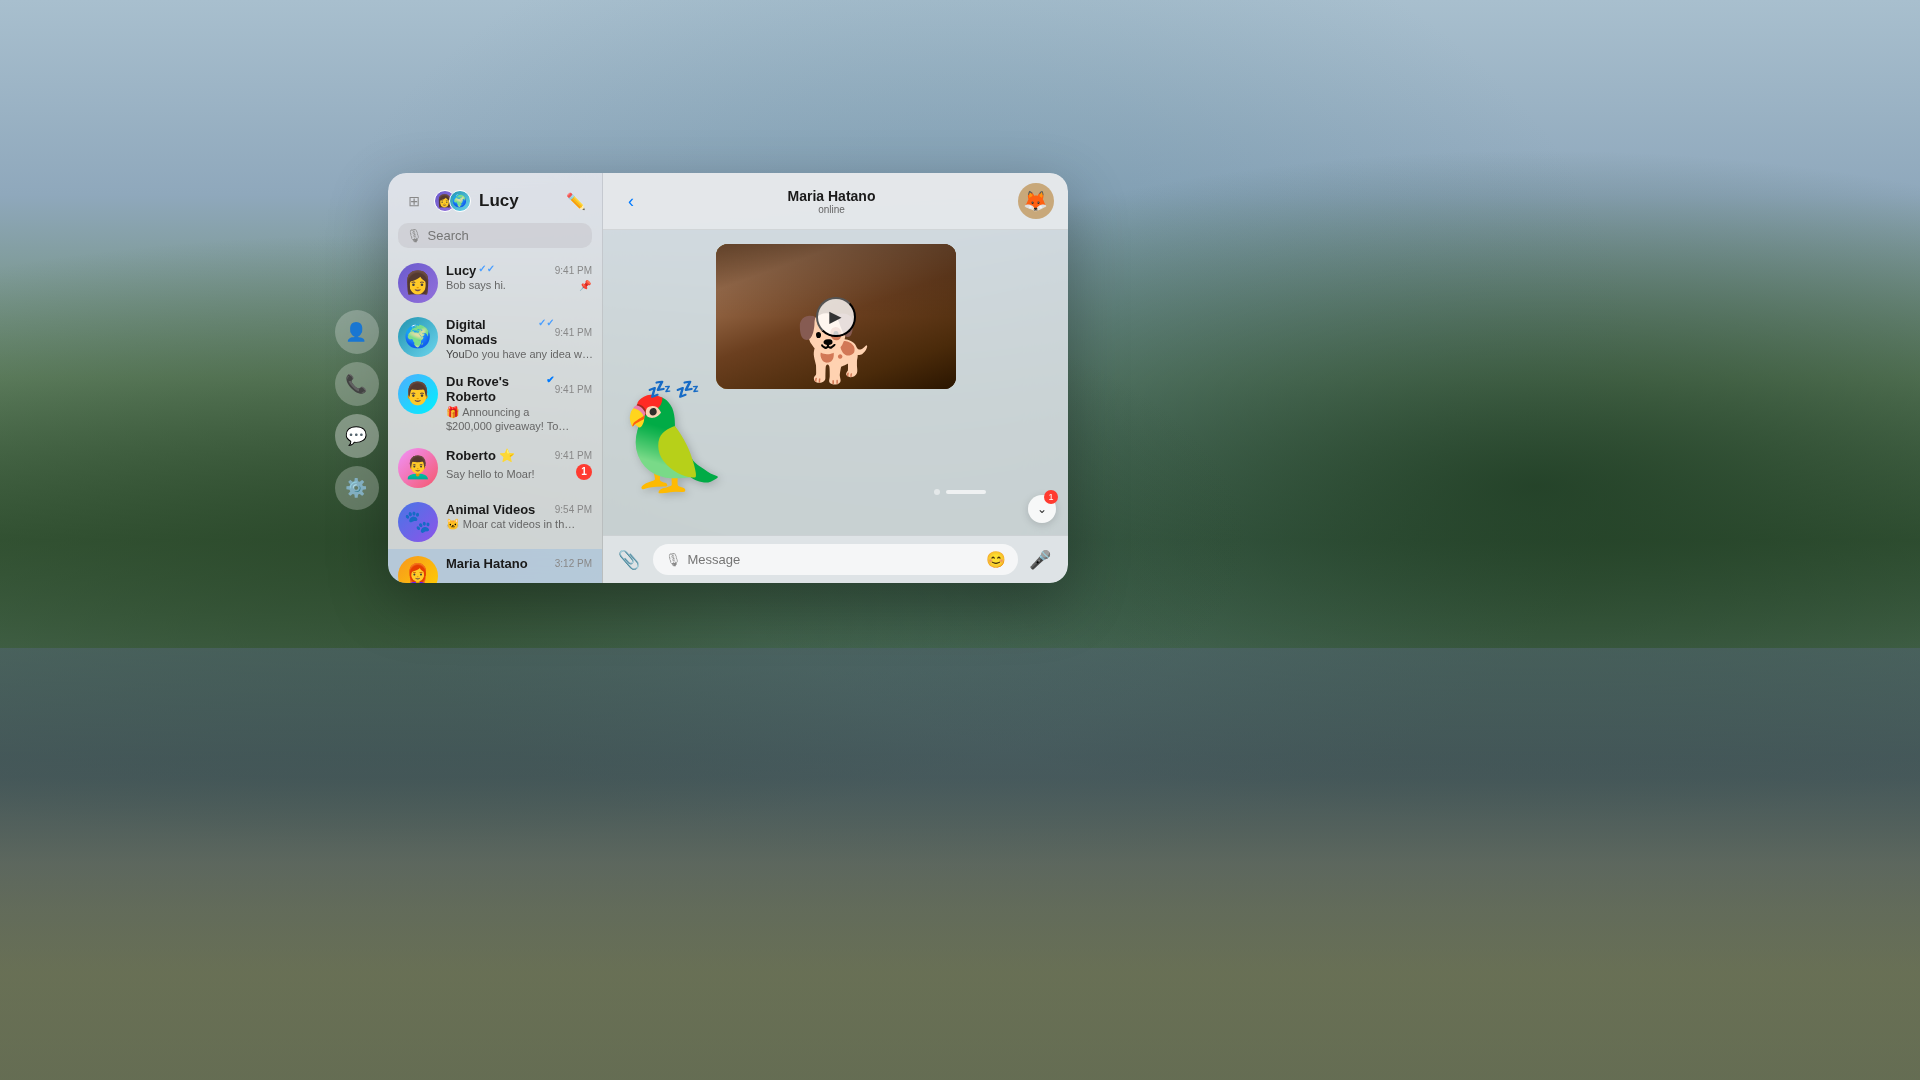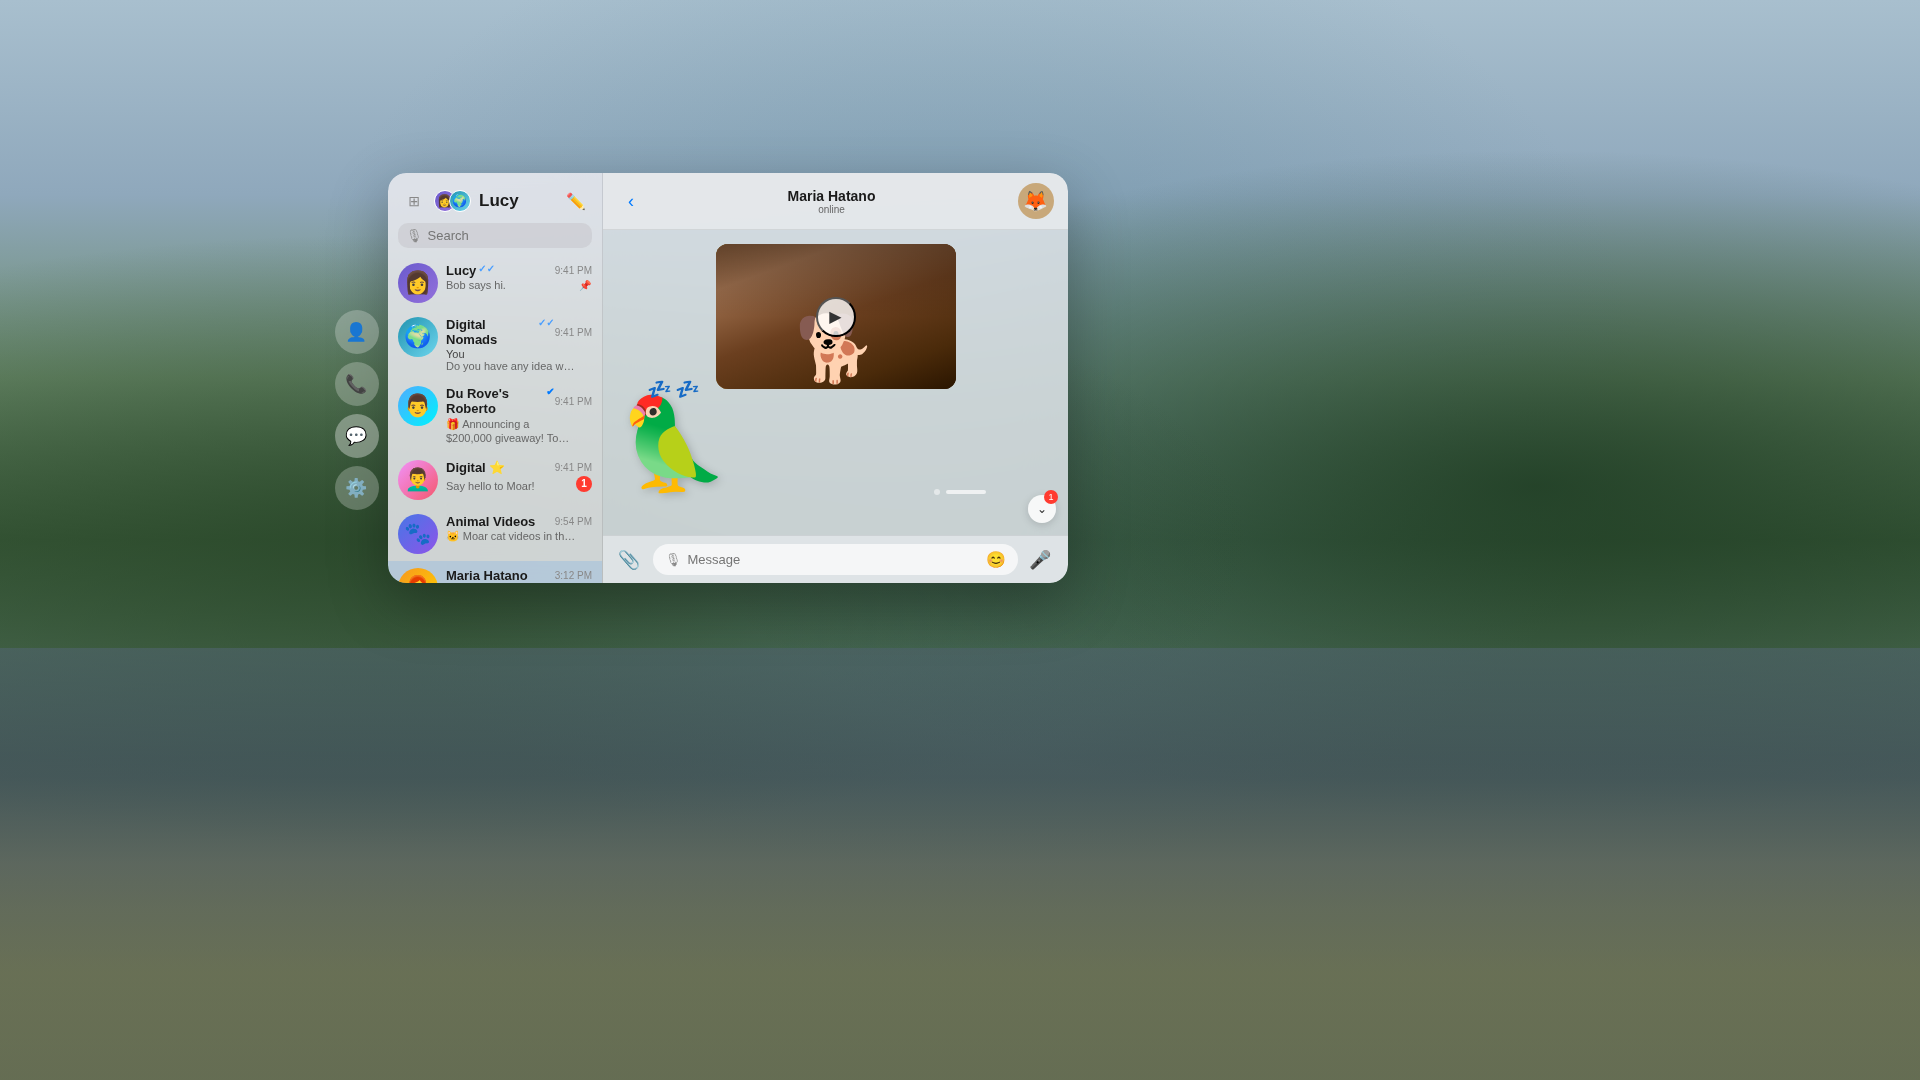--- a/index.html
+++ b/index.html
@@ -655,21 +655,21 @@
         </div>
         <div class="chat-info">
           <div class="chat-name-row">
             <span class="chat-name">
               <span>Digital Nomads</span>
               <span class="double-check">✓✓</span>
             </span>
             <span class="chat-time">9:41 PM</span>
           </div>
           <div class="chat-preview-row">
-            <div style="display:flex;flex-direction:column;">
+            <div style="display:flex;flex-direction:row;">
               <span style="font-size:11px;color:#444;font-weight:500;">You</span>
               <span class="chat-preview">Do you have any idea what time it is?</span>
             </div>
           </div>
         </div>
       </div>
 
       <div class="chat-item">
         <div class="chat-avatar av-durove">
           <span class="av-icon">👨</span>
@@ -687,21 +687,21 @@
           </div>
         </div>
       </div>
 
       <div class="chat-item">
         <div class="chat-avatar av-roberto">
           <span class="av-icon">👨‍🦱</span>
         </div>
         <div class="chat-info">
           <div class="chat-name-row">
-            <span class="chat-name">Digital ⭐</span>
+            <span class="chat-name">Roberto ⭐</span>
             <span class="chat-time">9:41 PM</span>
           </div>
           <div class="chat-preview-row">
             <span class="chat-preview">Say hello to Moar!</span>
             <span class="unread-badge">1</span>
           </div>
         </div>
       </div>
 
       <div class="chat-item">

